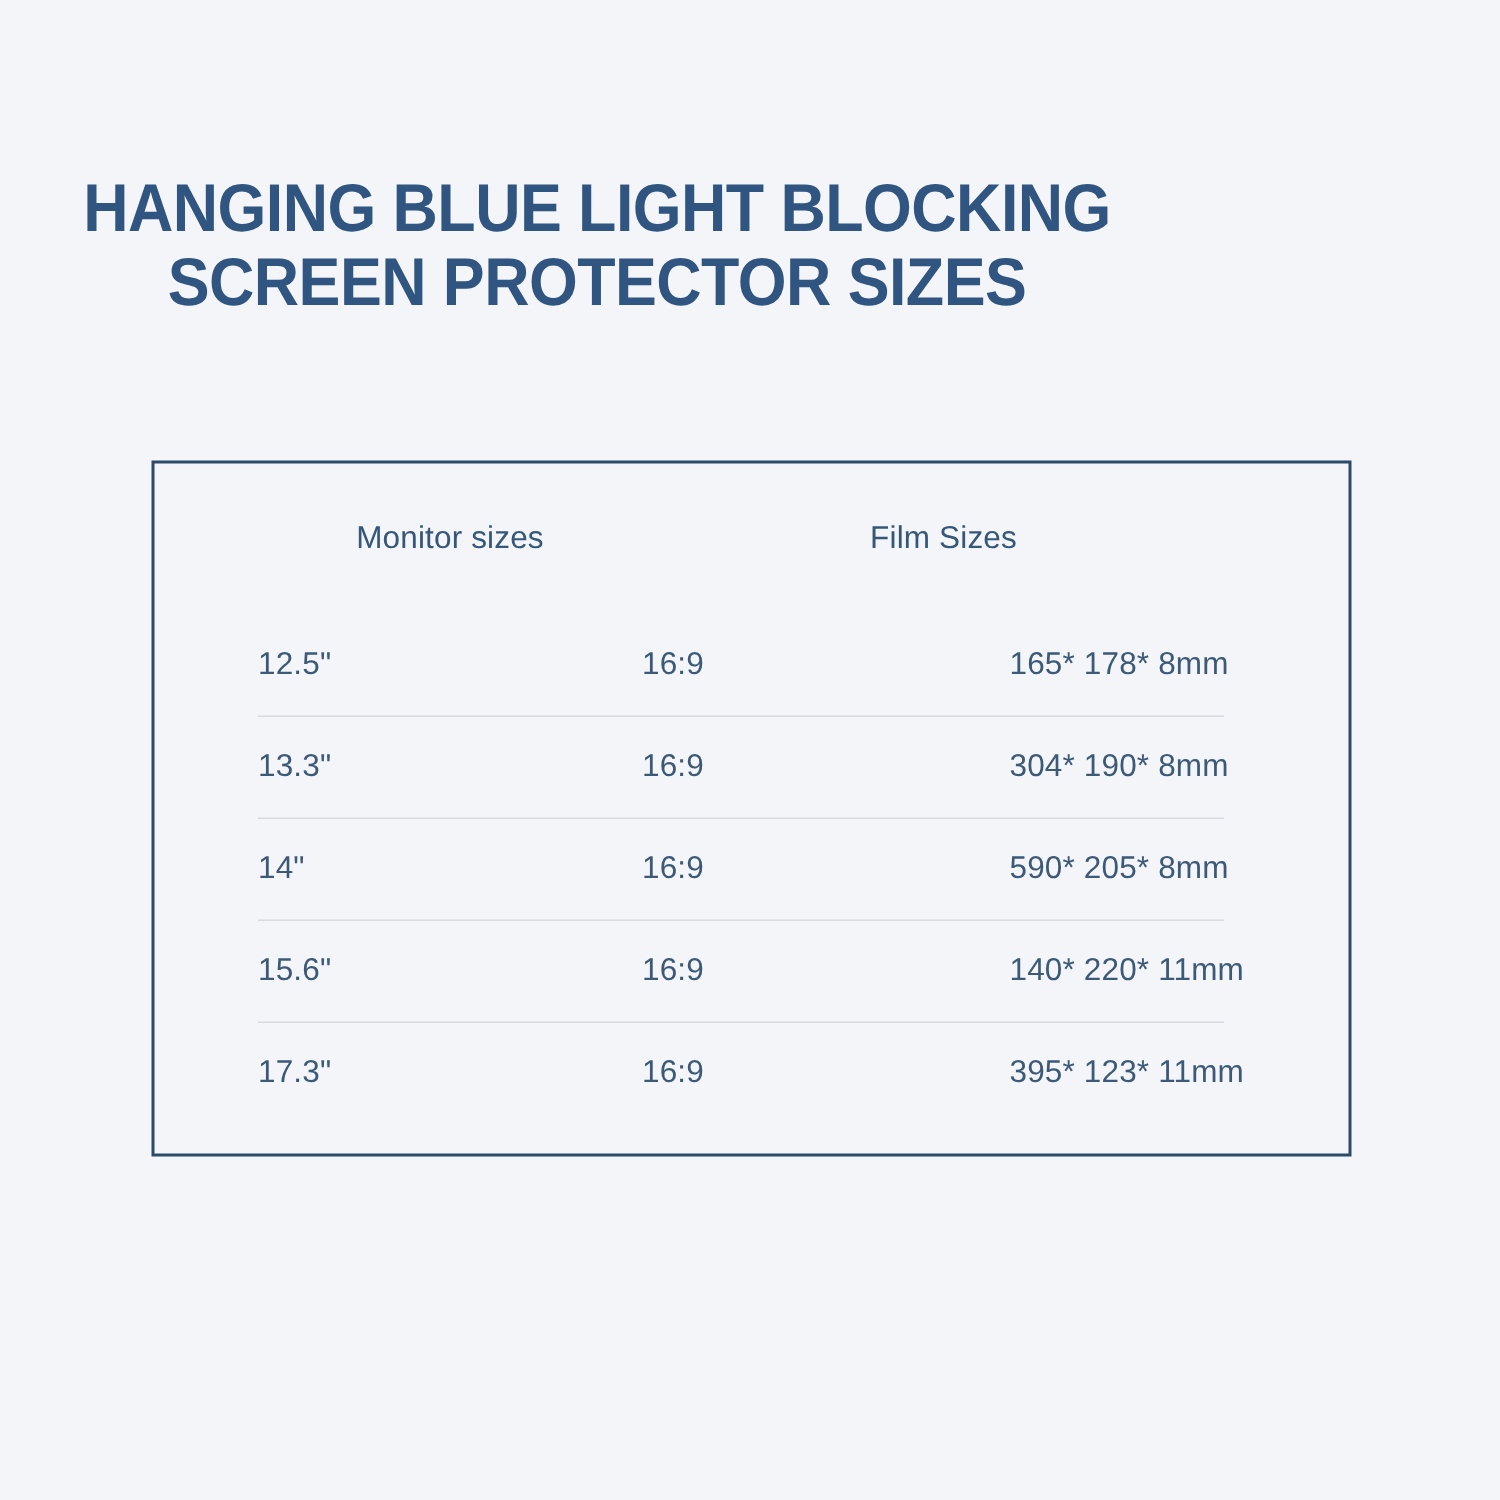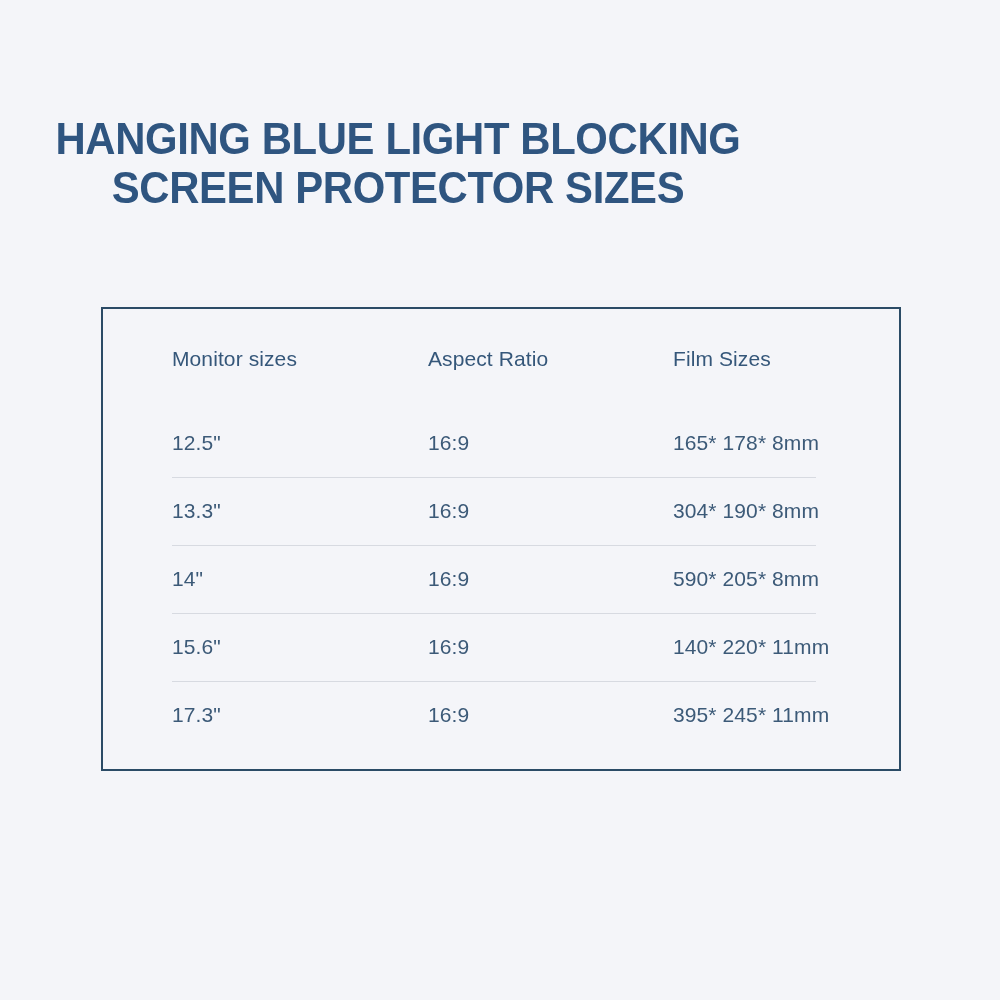--- a/index.html
+++ b/index.html
@@ -65,20 +65,21 @@
   }
 
   .row {
     display: flex;
     align-items: center;
     position: relative;
   }
 
   .row.header-row {
     height: 100px;
+    text-align: center;
   }
   .row.data-row {
     height: 68px;
   }
 
   .row.data-row + .row.data-row::before {
     content: "";
     position: absolute;
     left: 0;
     right: 14px;
@@ -117,21 +118,20 @@
   <div class="title-block">
     <span class="title-line">HANGING BLUE LIGHT BLOCKING</span>
     <span class="title-line">SCREEN PROTECTOR SIZES</span>
   </div>
 
   <div class="table-card">
     <div class="table">
 
       <div class="row header-row">
         <div class="cell col-1 header-cell">Monitor sizes</div>
-        <div class="cell col-2 header-cell">Aspect Ratio</div>
         <div class="cell col-3 header-cell">Film Sizes</div>
       </div>
 
       <div class="row data-row">
         <div class="cell col-1 data-cell">12.5"</div>
         <div class="cell col-2 data-cell">16:9</div>
         <div class="cell col-3 data-cell">165* 178* 8mm</div>
       </div>
 
       <div class="row data-row">
@@ -148,19 +148,19 @@
 
       <div class="row data-row">
         <div class="cell col-1 data-cell">15.6"</div>
         <div class="cell col-2 data-cell">16:9</div>
         <div class="cell col-3 data-cell">140* 220* 11mm</div>
       </div>
 
       <div class="row data-row">
         <div class="cell col-1 data-cell">17.3"</div>
         <div class="cell col-2 data-cell">16:9</div>
-        <div class="cell col-3 data-cell">395* 245* 11mm</div>
+        <div class="cell col-3 data-cell">395* 123* 11mm</div>
       </div>
 
     </div>
   </div>
 
 </div>
 
 </body></html>

